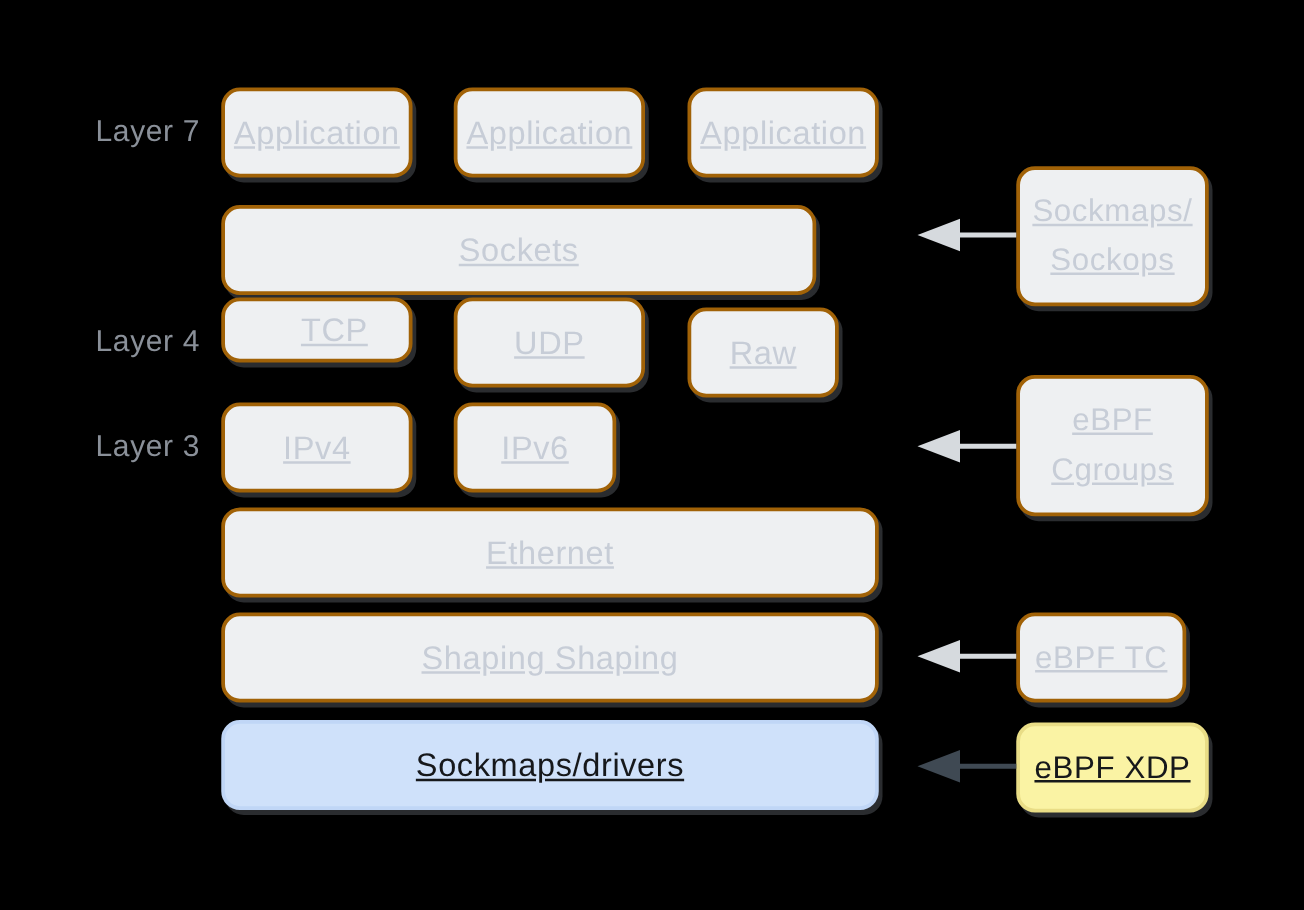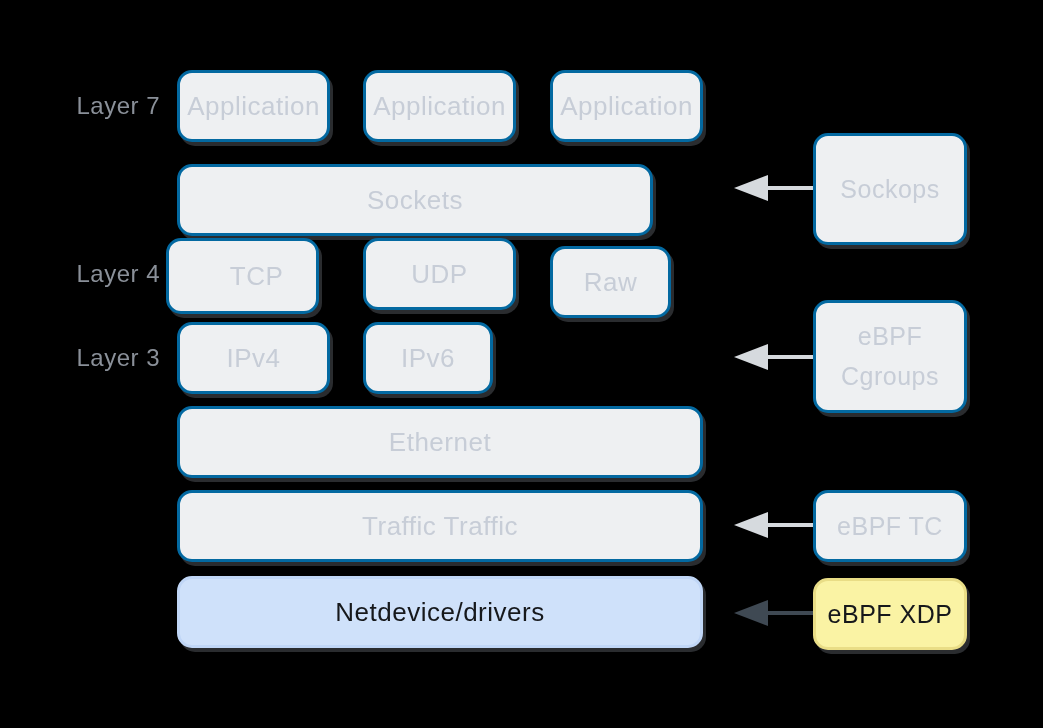--- a/index.html
+++ b/index.html
@@ -14,29 +14,30 @@
     background: #000000;
     font-family: "Liberation Sans", sans-serif;
     overflow: hidden;
   }
 
   
   .node {
     position: absolute;
     box-sizing: border-box;
     background: #eef0f2;
-    border: 3px solid #0369a1;
+    border: 3px solid #a16207;
     border-radius: 15px;
     box-shadow: 3px 4px 0 rgba(110, 116, 124, 0.38);
     display: flex;
     align-items: center;
     justify-content: center;
     font-size: 26px;
     letter-spacing: 0.5px;
     color: #c7cdd7;
+    text-decoration: underline;
   }
   .node.two-line {
     flex-direction: column;
     justify-content: space-evenly;
     padding: 8px 0;
   }
   .node.blue {
     background: #cfe1fa;
     border-color: #c0d6f6;
     color: #16181b;
@@ -45,33 +46,33 @@
     background: #faf3a4;
     border-color: #e9dd86;
     color: #16181b;
   }
 
   
   .pos-app1     { left: 177px; top:  70px; width: 153px; height: 72px; }
   .pos-app2     { left: 363px; top:  70px; width: 153px; height: 72px; }
   .pos-app3     { left: 550px; top:  70px; width: 153px; height: 72px; }
   .pos-sockets  { left: 177px; top: 164px; width: 476px; height: 72px; }
-  .pos-tcp      { left: 166px; top: 238px; width: 153px; height: 76px; padding-left: 28px; }
+  .pos-tcp      { left: 177px; top: 238px; width: 153px; height: 52px; padding-left: 28px; }
   .pos-udp      { left: 363px; top: 238px; width: 153px; height: 72px; }
   .pos-raw      { left: 550px; top: 246px; width: 121px; height: 72px; }
   .pos-ipv4     { left: 177px; top: 322px; width: 153px; height: 72px; }
   .pos-ipv6     { left: 363px; top: 322px; width: 130px; height: 72px; }
   .pos-ethernet { left: 177px; top: 406px; width: 526px; height: 72px; }
   .pos-shaping  { left: 177px; top: 490px; width: 526px; height: 72px; }
   .pos-netdev   { left: 177px; top: 576px; width: 526px; height: 72px; }
 
   
   .pos-sockmaps { left: 813px; top: 133px; width: 154px; height: 112px; }
   .pos-cgroups  { left: 813px; top: 300px; width: 154px; height: 113px; }
-  .pos-tc       { left: 813px; top: 490px; width: 154px; height:  72px; }
+  .pos-tc       { left: 813px; top: 490px; width: 136px; height:  72px; }
   .pos-xdp      { left: 813px; top: 578px; width: 154px; height:  72px; }
   .pos-sockmaps, .pos-cgroups, .pos-tc, .pos-xdp { font-size: 25px; }
 
   
   .layer-label {
     position: absolute;
     left: 30px;
     width: 130px;
     height: 72px;
     display: flex;
@@ -131,25 +132,26 @@
 
   <div class="node pos-tcp">TCP</div>
   <div class="node pos-udp">UDP</div>
   <div class="node pos-raw">Raw</div>
 
   <div class="node pos-ipv4">IPv4</div>
   <div class="node pos-ipv6">IPv6</div>
 
   <div class="node pos-ethernet">Ethernet</div>
 
-  <div class="node pos-shaping">Traffic Traffic</div>
+  <div class="node pos-shaping">Shaping Shaping</div>
 
-  <div class="node blue pos-netdev">Netdevice/drivers</div>
+  <div class="node blue pos-netdev">Sockmaps/drivers</div>
 
   <div class="node two-line pos-sockmaps">
+    <span>Sockmaps/</span>
     <span>Sockops</span>
   </div>
   <div class="node two-line pos-cgroups">
     <span>eBPF</span>
     <span>Cgroups</span>
   </div>
   <div class="node pos-tc">eBPF TC</div>
   <div class="node yellow pos-xdp">eBPF XDP</div>
 
   <div class="arrow pos-arrow-sockets">

